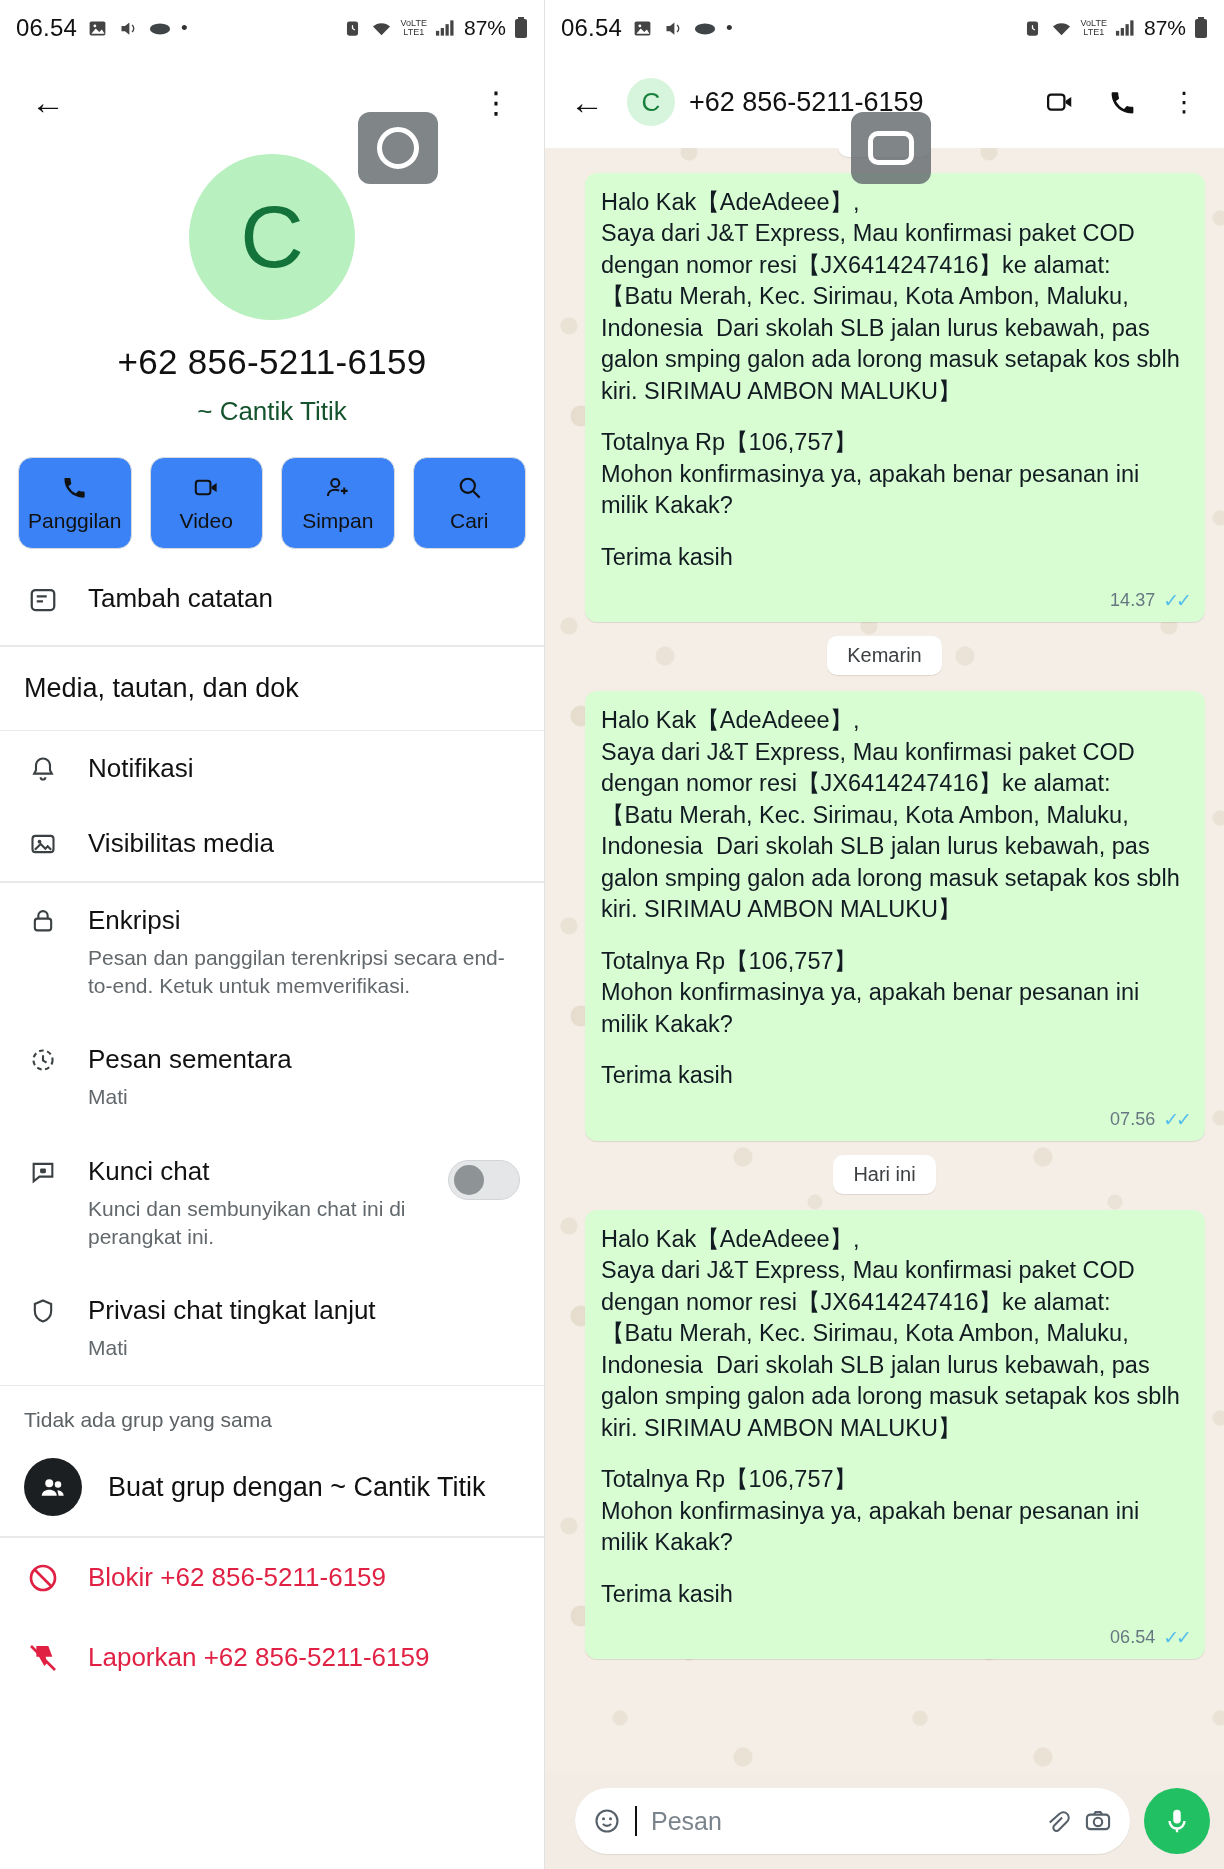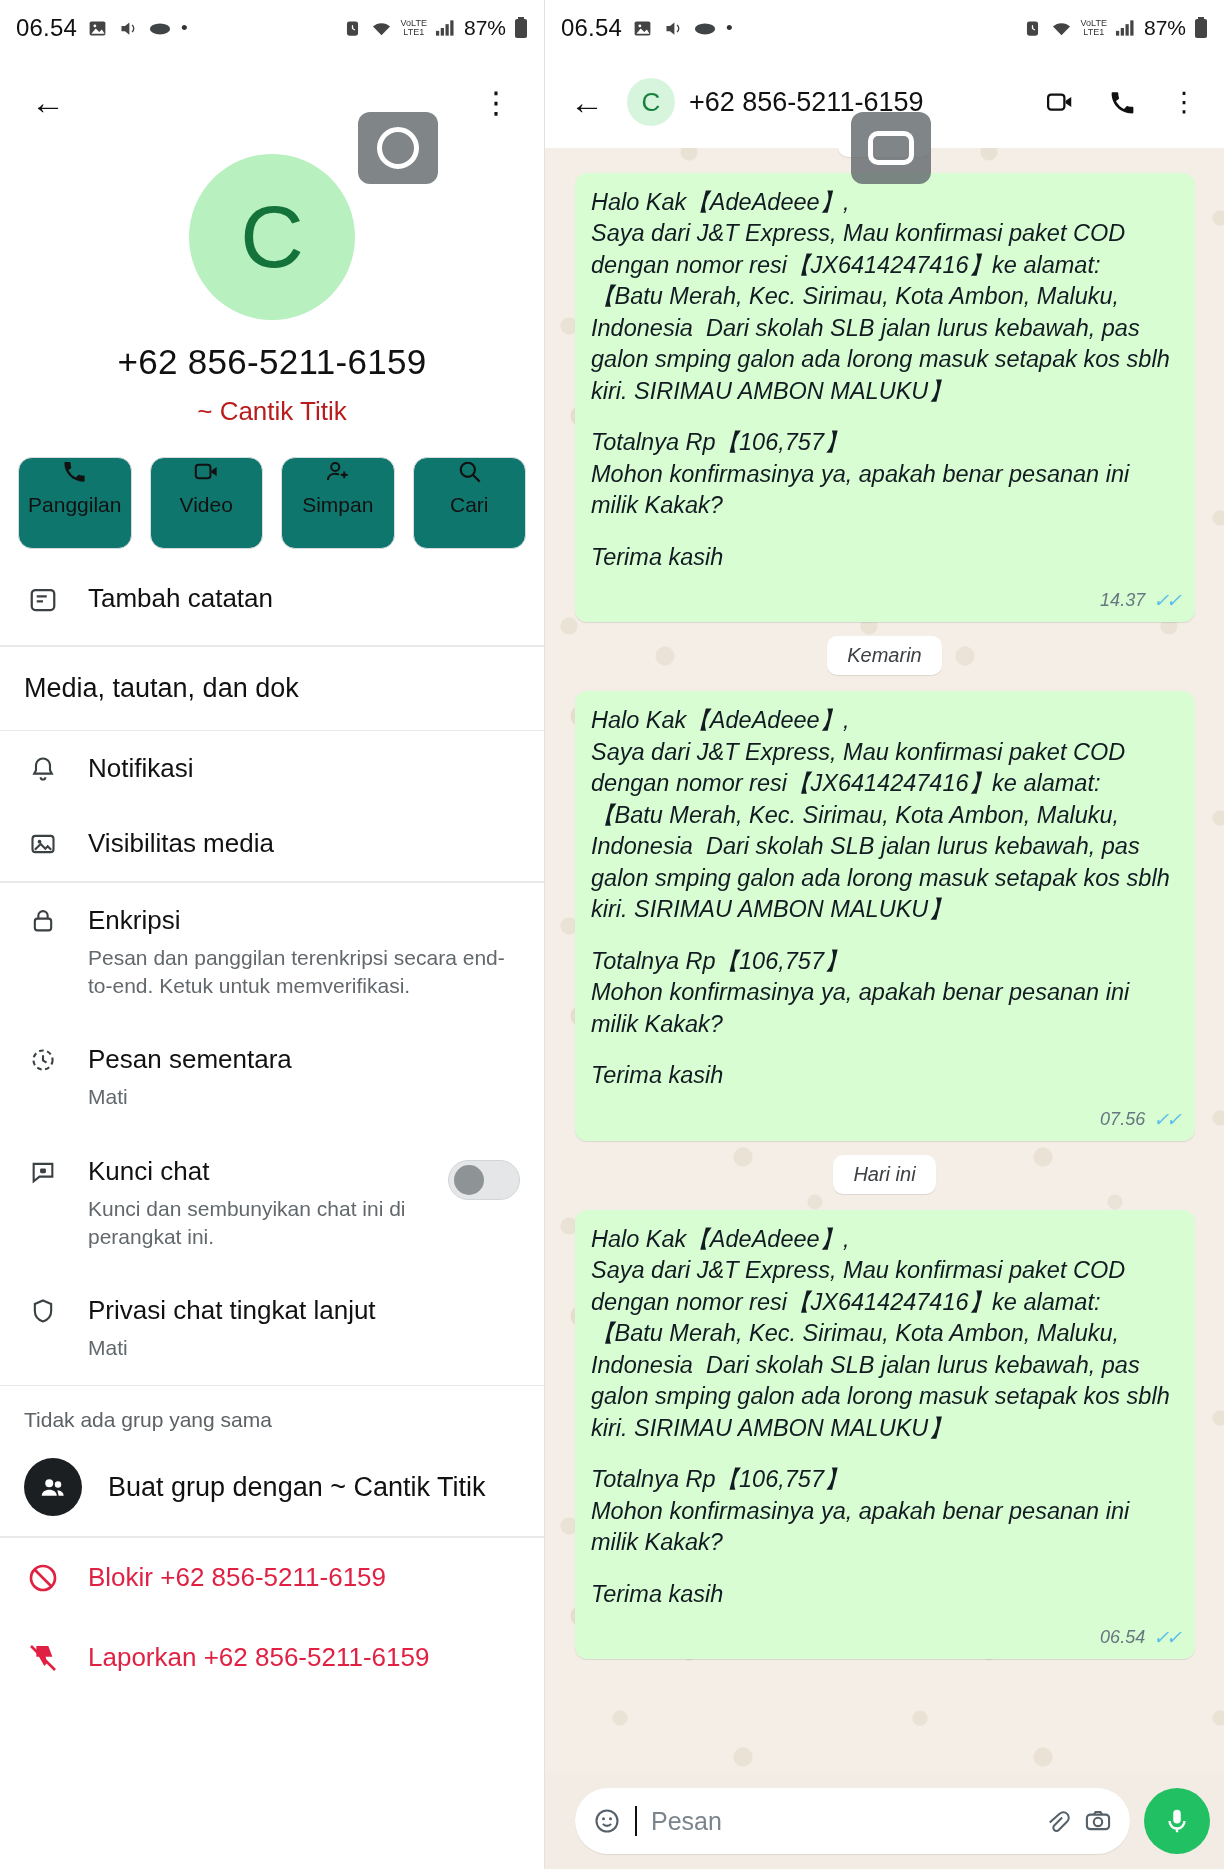--- a/index.html
+++ b/index.html
@@ -64,38 +64,38 @@
   .contact-number {
     text-align: center;
     font-size: 35px;
     color: #111;
     margin-top: 22px;
     letter-spacing: .3px;
   }
   .contact-sub {
     text-align: center;
     font-size: 26px;
-    color: #b91c1c;
+    color: #14532d;
     margin-top: 14px;
   }
 
   .action-row {
     display: flex; justify-content: center; gap: 18px;
     margin-top: 30px;
     padding: 0 18px;
   }
   .action-btn {
     width: 116px; height: 92px;
     border: 1.5px solid #d8dbdd;
     border-radius: 14px;
     display: flex; flex-direction: column;
-    align-items: center; 
+    align-items: center; justify-content: center;
     gap: 8px;
     color: #111;
-    background: #0f766e;
+    background: #3b82f6;
   }
   .action-btn .ai { font-size: 27px; line-height: 27px; }
   .action-btn .al { font-size: 21px; }
 
   .row {
     display: flex; align-items: flex-start;
     padding: 22px 24px;
     gap: 26px;
   }
   .row .ricon {
@@ -191,22 +191,21 @@
     background-image:
       radial-gradient(circle at 12% 8%, rgba(214,200,180,.45) 0 10px, transparent 11px),
       radial-gradient(circle at 48% 20%, rgba(214,200,180,.35) 0 8px, transparent 9px),
       radial-gradient(circle at 80% 12%, rgba(214,200,180,.4) 0 9px, transparent 10px),
       radial-gradient(circle at 25% 42%, rgba(214,200,180,.33) 0 7px, transparent 8px),
       radial-gradient(circle at 66% 55%, rgba(214,200,180,.33) 0 9px, transparent 10px),
       radial-gradient(circle at 90% 70%, rgba(214,200,180,.3) 0 7px, transparent 8px),
       radial-gradient(circle at 8% 78%, rgba(214,200,180,.33) 0 8px, transparent 9px),
       radial-gradient(circle at 40% 88%, rgba(214,200,180,.3) 0 9px, transparent 10px);
     background-size: 300px 300px;
-    padding: 12px 17px 0;
-    font-style: italic;
+    padding: 12px 7px 0;
   }
   .day-chip-wrap { display: flex; justify-content: center; margin: 14px 0 16px; }
   .day-chip {
     background: #ffffff;
     border-radius: 10px;
     padding: 8px 20px;
     font-size: 20px;
     color: #3c4043;
     box-shadow: 0 1px 1px rgba(0,0,0,.10);
   }

